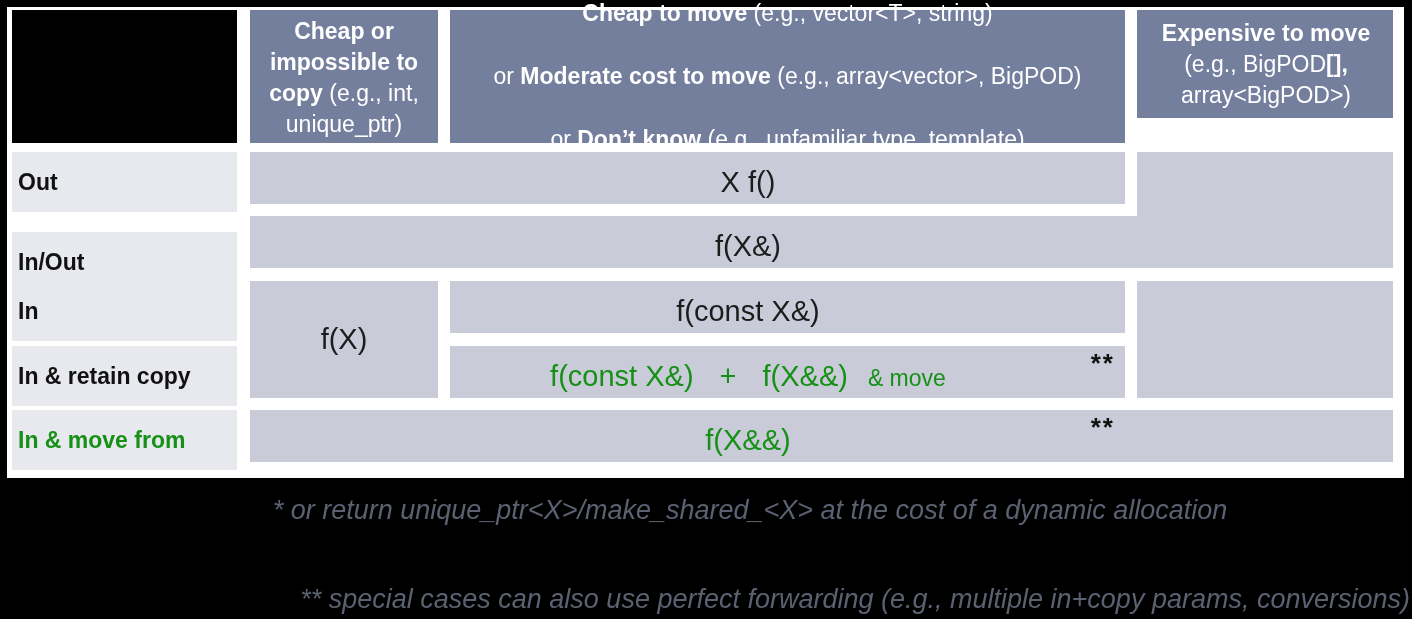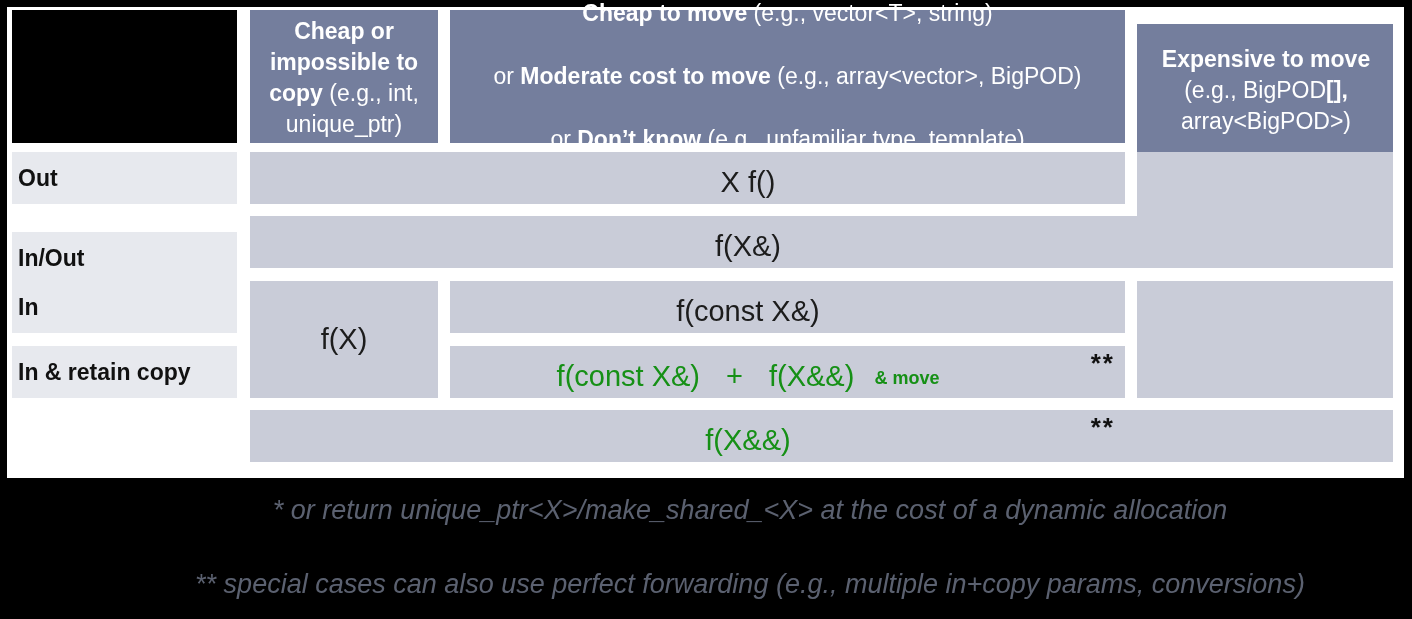--- a/index.html
+++ b/index.html
@@ -12,24 +12,24 @@
   
   .corner{left:12px;top:10px;width:225px;height:133px;background:#000;}
   .hdr{
     background:#747e9d;color:#ffffff;font-size:23px;line-height:31px;
     display:flex;flex-direction:column;justify-content:center;align-items:center;
     text-align:center;padding:2px 6px;
   }
   .hdr .b{font-weight:bold;}
   .hdr1{left:250px;top:10px;width:188px;height:133px;display:block;padding-top:6px;}
   .hdr2{left:450px;top:10px;width:675px;height:133px;gap:32px;}
-  .hdr3{left:1137px;top:24px;width:256px;height:133px;padding-left:8px;}
+  .hdr3{left:1137px;top:10px;width:256px;height:108px;padding-left:8px;}
   
   .rowlab{
-    left:12px;width:225px;height:52px;background:#e7e9ee;color:#111;
+    left:12px;width:225px;height:60px;background:#e7e9ee;color:#111;
     font-weight:bold;font-size:23px;display:flex;align-items:center;padding-left:6px;
   }
   .y-out{top:152px;} .y-inout{top:232px;} .y-in{top:281px;}
   .y-retain{top:346px;} .y-move{top:410px;}
   .rowlab.green-label{color:#169016;}
   
   .cell{background:#c9ccd8;}
   .c-out{left:250px;top:152px;width:875px;height:52px;}
   .c-exp-top{left:1137px;top:152px;width:256px;height:116px;}
   .c-inout{left:250px;top:216px;width:1143px;height:52px;}
@@ -41,32 +41,32 @@
   
   .code{
     left:250px;width:996px;height:60px;display:flex;align-items:center;justify-content:center;
     font-size:29px;color:#1c1c1c;white-space:pre;
   }
   .t-out{top:152px;} .t-inout{top:216px;} .t-in{top:281px;}
   .t-retain{top:346px;} .t-move{top:410px;}
   .t-fx{left:250px;width:188px;top:281px;height:117px;}
   .green{color:#169016;}
   .code .plus{margin:0 26px;}
-  .code .small{font-size:18px;font-weight:bold;margin-left:20px;padding-top:4px;}
+  .code .small{font-size:23px;font-weight:normal;margin-left:20px;padding-top:4px;}
   .stars{
     left:1040px;width:75px;height:30px;text-align:right;
     font-size:26px;font-weight:bold;color:#111;letter-spacing:2px;
   }
   .s1{top:348px;} .s2{top:412px;}
   
   .footer-line{
     left:90px;width:1320px;text-align:center;color:#5b6170;
     font-style:italic;font-size:27px;
   }
-  .f1{top:495px;} .f2{top:569px;}
+  .f1{top:495px;} .f2{top:584px;text-align:right;}
 </style>
 </head>
 <body>
 
 <div class="stage">
   <div class="paper"></div>
 
   <div class="abs corner"></div>
 
   <div class="abs hdr hdr1">
@@ -82,20 +82,21 @@
   <div class="abs hdr hdr3">
     <div><span class="b">Expensive to move</span></div>
     <div><span>(e.g., BigPOD</span><span class="b">[],</span></div>
     <div><span>array&lt;BigPOD&gt;)</span></div>
   </div>
 
   <div class="abs rowlab y-out">Out</div>
   <div class="abs rowlab y-inout">In/Out</div>
   <div class="abs rowlab y-in">In</div>
   <div class="abs rowlab y-retain">In &amp; retain copy</div>
+  <div class="abs rowlab y-move green-label">In &amp; move from</div>
 
   <div class="abs cell c-out"></div>
   <div class="abs cell c-exp-top"></div>
   <div class="abs cell c-inout"></div>
   <div class="abs cell c-fx"></div>
   <div class="abs cell c-in"></div>
   <div class="abs cell c-retain"></div>
   <div class="abs cell c-exp-bot"></div>
   <div class="abs cell c-move"></div>
 

